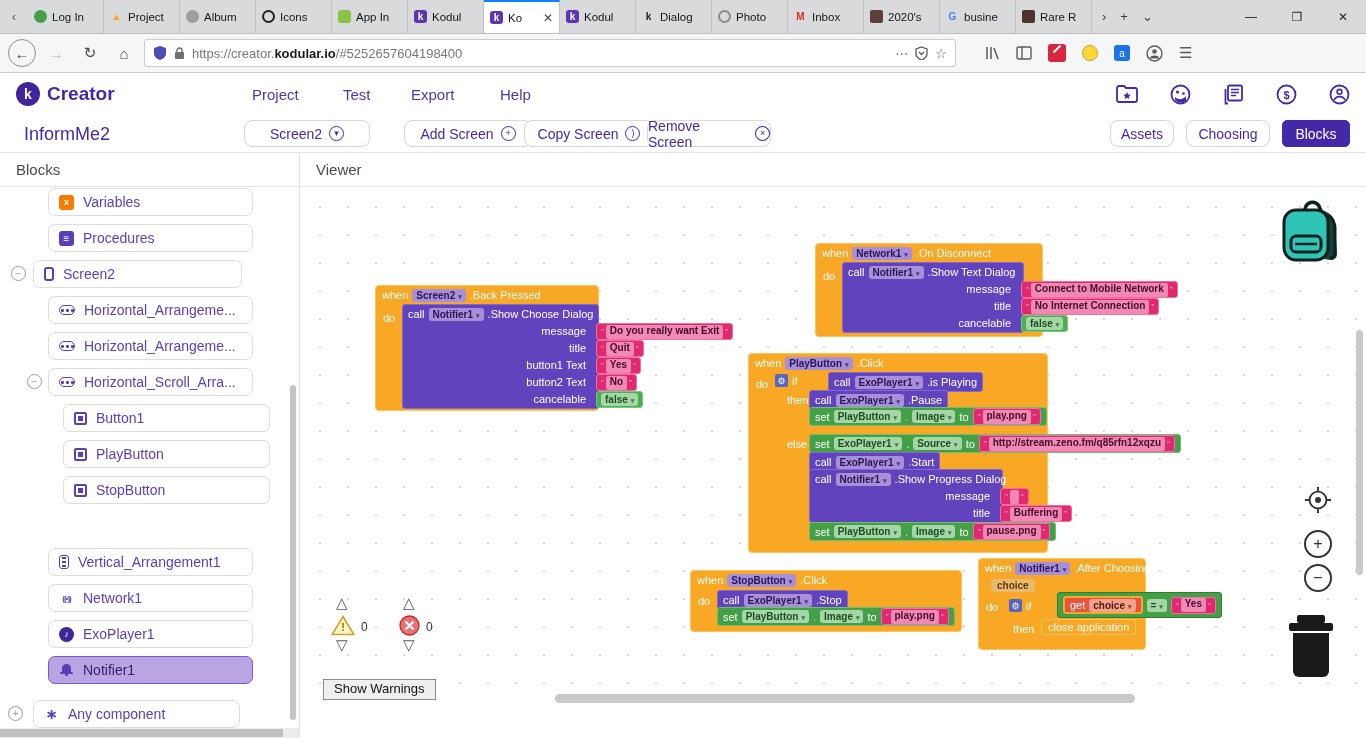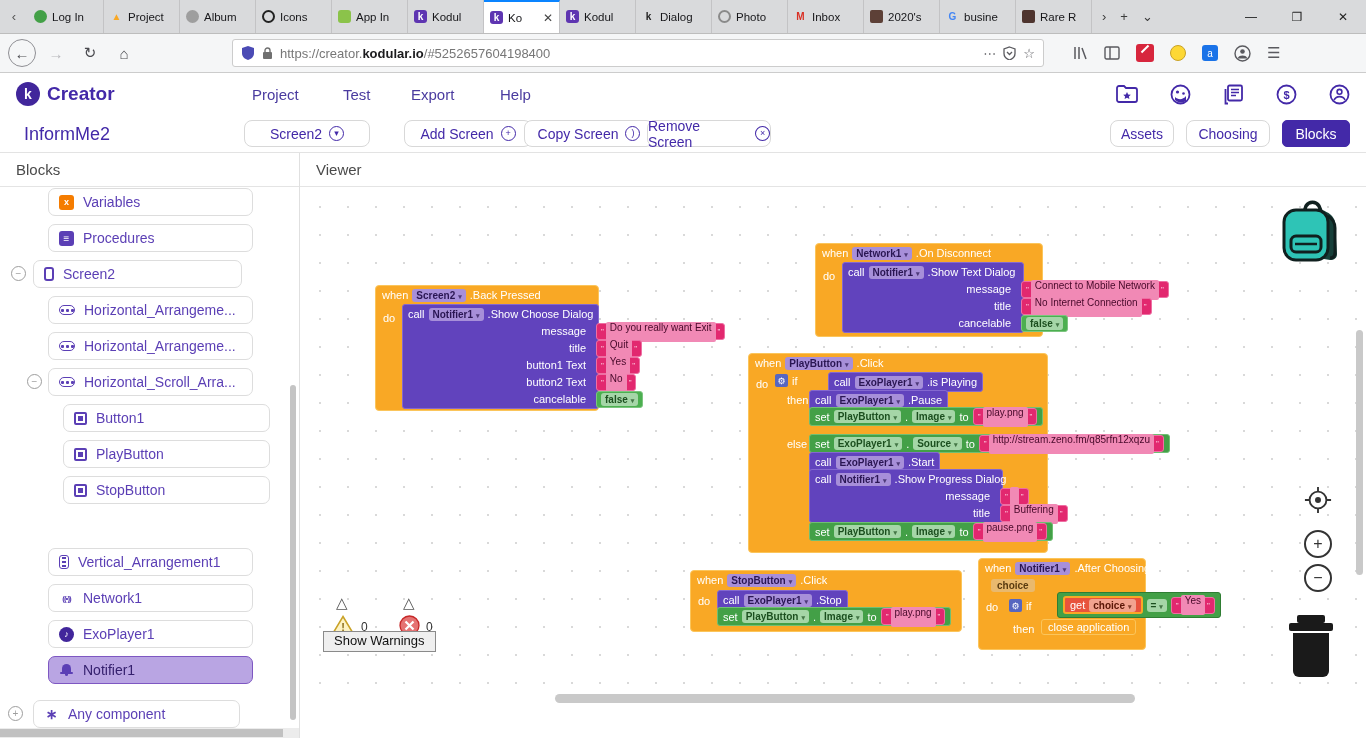--- a/index.html
+++ b/index.html
@@ -16,21 +16,21 @@
   .tclose{color:#444;font-size:12px;flex:none}
   .tbtns{display:flex;align-items:center;gap:14px;padding:0 10px;color:#3c3c3c;font-size:13px}
   .winctl{margin-left:auto;display:flex;align-items:center}
   .winctl span{width:46px;text-align:center;color:#222;font-size:12px;line-height:34px}
 
   
   .navbar{height:39px;background:#F5F6F7;display:flex;align-items:center;border-bottom:1px solid #ccc;padding:0 8px;gap:6px}
   .navic{width:28px;height:28px;display:flex;align-items:center;justify-content:center;font-size:15px;color:#4a4a4f}
   .navic.back{border:1px solid #8f8f94;border-radius:50%}
   .navic.fwd{color:#b8b8bc}
-  .urlbox{flex:0 0 812px;height:28px;background:#fff;border:1px solid #ccc;border-radius:3px;display:flex;align-items:center;padding:0 8px;gap:7px;margin-left:88px}
+  .urlbox{flex:0 0 812px;height:28px;background:#fff;border:1px solid #ccc;border-radius:3px;display:flex;align-items:center;padding:0 8px;gap:7px;}
   .url{font-size:13px;color:#777;flex:1;white-space:nowrap;overflow:hidden}
   .url b{color:#1b1b1d;font-weight:700}
   .urlic{color:#5a5a5f;font-size:13px}
   .toolright{display:flex;align-items:center;gap:16px;margin-left:22px}
   .wand{width:18px;height:18px;background:#d7263d;border-radius:3px;position:relative}
   .wand:after{content:"";position:absolute;left:4px;top:4px;width:10px;height:2px;background:#fff;transform:rotate(-45deg)}
   .emoji{width:16px;height:16px;background:#FDD835;border-radius:50%;border:1px solid #c9a227}
   .transl{width:16px;height:16px;background:#1a73e8;border-radius:3px;color:#fff;font-size:10px;display:flex;align-items:center;justify-content:center}
 
   
@@ -85,21 +85,21 @@
   .pchip{background:#A78FD9;color:#2A1653;border-radius:3px;font-size:10px;font-weight:700;padding:0 4px;height:13px;line-height:13px;white-space:nowrap}
   .pchip:after,.gchip:after,.ochip:after{content:"▾";font-size:7px;margin-left:3px;opacity:.7}
   .gchip{background:#A5D6A7;color:#1c4f1f;border-radius:3px;font-size:10px;font-weight:700;padding:0 4px;height:13px;line-height:13px;white-space:nowrap}
   .callblk{position:absolute;background:#6143BD;border:1px solid #8468D0;border-radius:3px;color:#fff;font-size:11px;padding:1px 5px;width:max-content}
   .line{display:flex;gap:4px;align-items:center;height:16px;white-space:nowrap}
   .prow{position:relative;height:17px;display:flex;justify-content:flex-end;align-items:center;padding-right:7px;white-space:nowrap}
   .pval{position:absolute;left:100%;top:1px;margin-left:3px;display:flex}
   .setb{position:absolute;background:#43A047;border:1px solid #6FBF73;border-radius:3px;color:#fff;font-size:11px;padding:1px 5px;width:max-content;display:flex;gap:4px;align-items:center;height:19px}
   .txt{background:#E2286F;border:1px solid #EE6FA3;border-radius:3px;display:flex;align-items:center;gap:2px;padding:0 4px;height:17px;width:max-content}
   .txt .q{color:#ffd7e8;font-size:8px}
-  .tpill{background:#F189B5;color:#47092A;border-radius:2px;font-size:10px;font-weight:400;padding:0 4px;height:20px;line-height:12px;white-space:nowrap}
+  .tpill{background:#F189B5;color:#47092A;border-radius:2px;font-size:10px;font-weight:700;padding:0 4px;height:14px;line-height:12px;white-space:nowrap}
   .tpill.empty{min-width:9px}
   .boolb{background:#4CAF50;border:1px solid #7CC57F;border-radius:3px;display:flex;align-items:center;padding:1px 4px;height:17px;width:max-content}
   .gear{width:13px;height:13px;background:#5666C0;border-radius:2px;color:#fff;font-size:9px;display:inline-flex;align-items:center;justify-content:center}
   .eqb{position:absolute;background:#43A047;border:1px solid #2F7D33;border-radius:3px;display:flex;gap:4px;padding:3px 5px;align-items:center;width:max-content}
   .getb{background:#E8533C;border:2px solid #F9A825;border-radius:3px;color:#fff;font-size:11px;display:flex;gap:4px;align-items:center;padding:1px 5px;height:18px}
   .ochip{background:#F2A38F;color:#5A1505;border-radius:3px;font-size:10px;font-weight:700;padding:0 4px;height:13px;line-height:13px}
   .tanchip{position:absolute;background:#E9B96E;color:#5a3b10;border-radius:3px;font-size:10px;font-weight:700;padding:1px 6px;width:max-content}
   .closeb{position:absolute;background:#F9A825;border:1px solid #FBC55B;border-radius:3px;color:#fff;font-size:11px;padding:1px 6px;width:max-content}
 
   
@@ -661,21 +661,21 @@
       <div class="tri" style="left:36px;top:450px">▽</div>
 
       <div class="tri" style="left:103px;top:408px">△</div>
       <svg class="abs" style="left:99px;top:428px" width="21" height="21" viewBox="0 0 21 21">
           <circle cx="10.5" cy="10.5" r="9.5" fill="#E57373" stroke="#C62828" stroke-width="1.3"></circle>
           <path d="M6.5 6.5l8 8M14.5 6.5l-8 8" stroke="#fff" stroke-width="2.2"></path>
         </svg>
       <div class="cnt" style="left:126px;top:433px">0</div>
       <div class="tri" style="left:103px;top:450px">▽</div>
 
-      <div class="showw" style="left:23px;top:444px">Show Warnings</div>
+      <div class="showw" style="left:23px;top:492px">Show Warnings</div>
 
       <svg class="abs" style="left:978px;top:11px" width="66" height="70" viewBox="0 0 66 70">
         <path d="M44 12c6 2 12 6 13 12l2 32c0 4-3 6-7 6l-6-1z" fill="#17403a"></path>
         <path d="M28 8c3-5 10-5 13 0l2 5-17 1z" fill="none" stroke="#10201f" stroke-width="3.5"></path>
         <rect x="6" y="12" width="44" height="50" rx="12" fill="#2EC4B6" stroke="#10201f" stroke-width="3"></rect>
         <rect x="13" y="38" width="30" height="16" rx="5" fill="#2EC4B6" stroke="#10201f" stroke-width="3"></rect>
         <line x1="17" y1="46" x2="39" y2="46" stroke="#10201f" stroke-width="2.5"></line>
         <path d="M50 18c5 3 7 7 7 12v24c0 4-2 6-5 6" fill="none" stroke="#10201f" stroke-width="3"></path>
       </svg>
 

